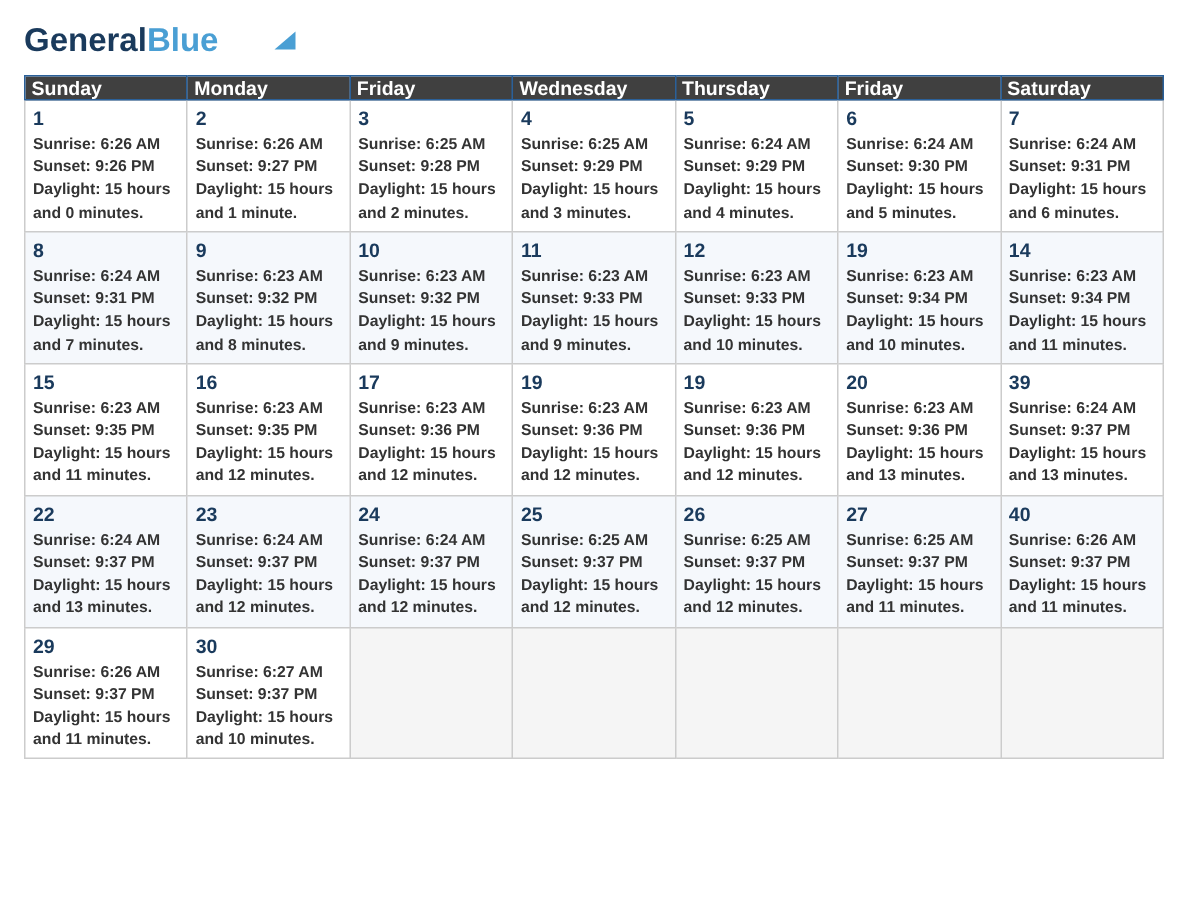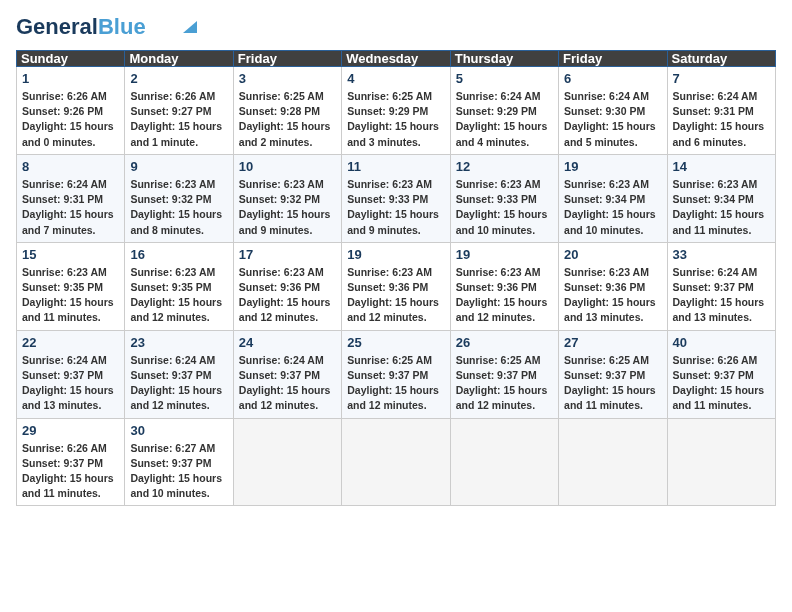--- a/index.html
+++ b/index.html
@@ -194,21 +194,21 @@
         </td>
         <td>
           <div class="day-num">19</div>
           <div class="day-info">Sunrise: 6:23 AM<br>Sunset: 9:36 PM<br>Daylight: 15 hours and 12 minutes.</div>
         </td>
         <td>
           <div class="day-num">20</div>
           <div class="day-info">Sunrise: 6:23 AM<br>Sunset: 9:36 PM<br>Daylight: 15 hours and 13 minutes.</div>
         </td>
         <td>
-          <div class="day-num">33</div>
+          <div class="day-num">39</div>
           <div class="day-info">Sunrise: 6:24 AM<br>Sunset: 9:37 PM<br>Daylight: 15 hours and 13 minutes.</div>
         </td>
       </tr>
       <tr>
         <td>
           <div class="day-num">22</div>
           <div class="day-info">Sunrise: 6:24 AM<br>Sunset: 9:37 PM<br>Daylight: 15 hours and 13 minutes.</div>
         </td>
         <td>
           <div class="day-num">23</div>

